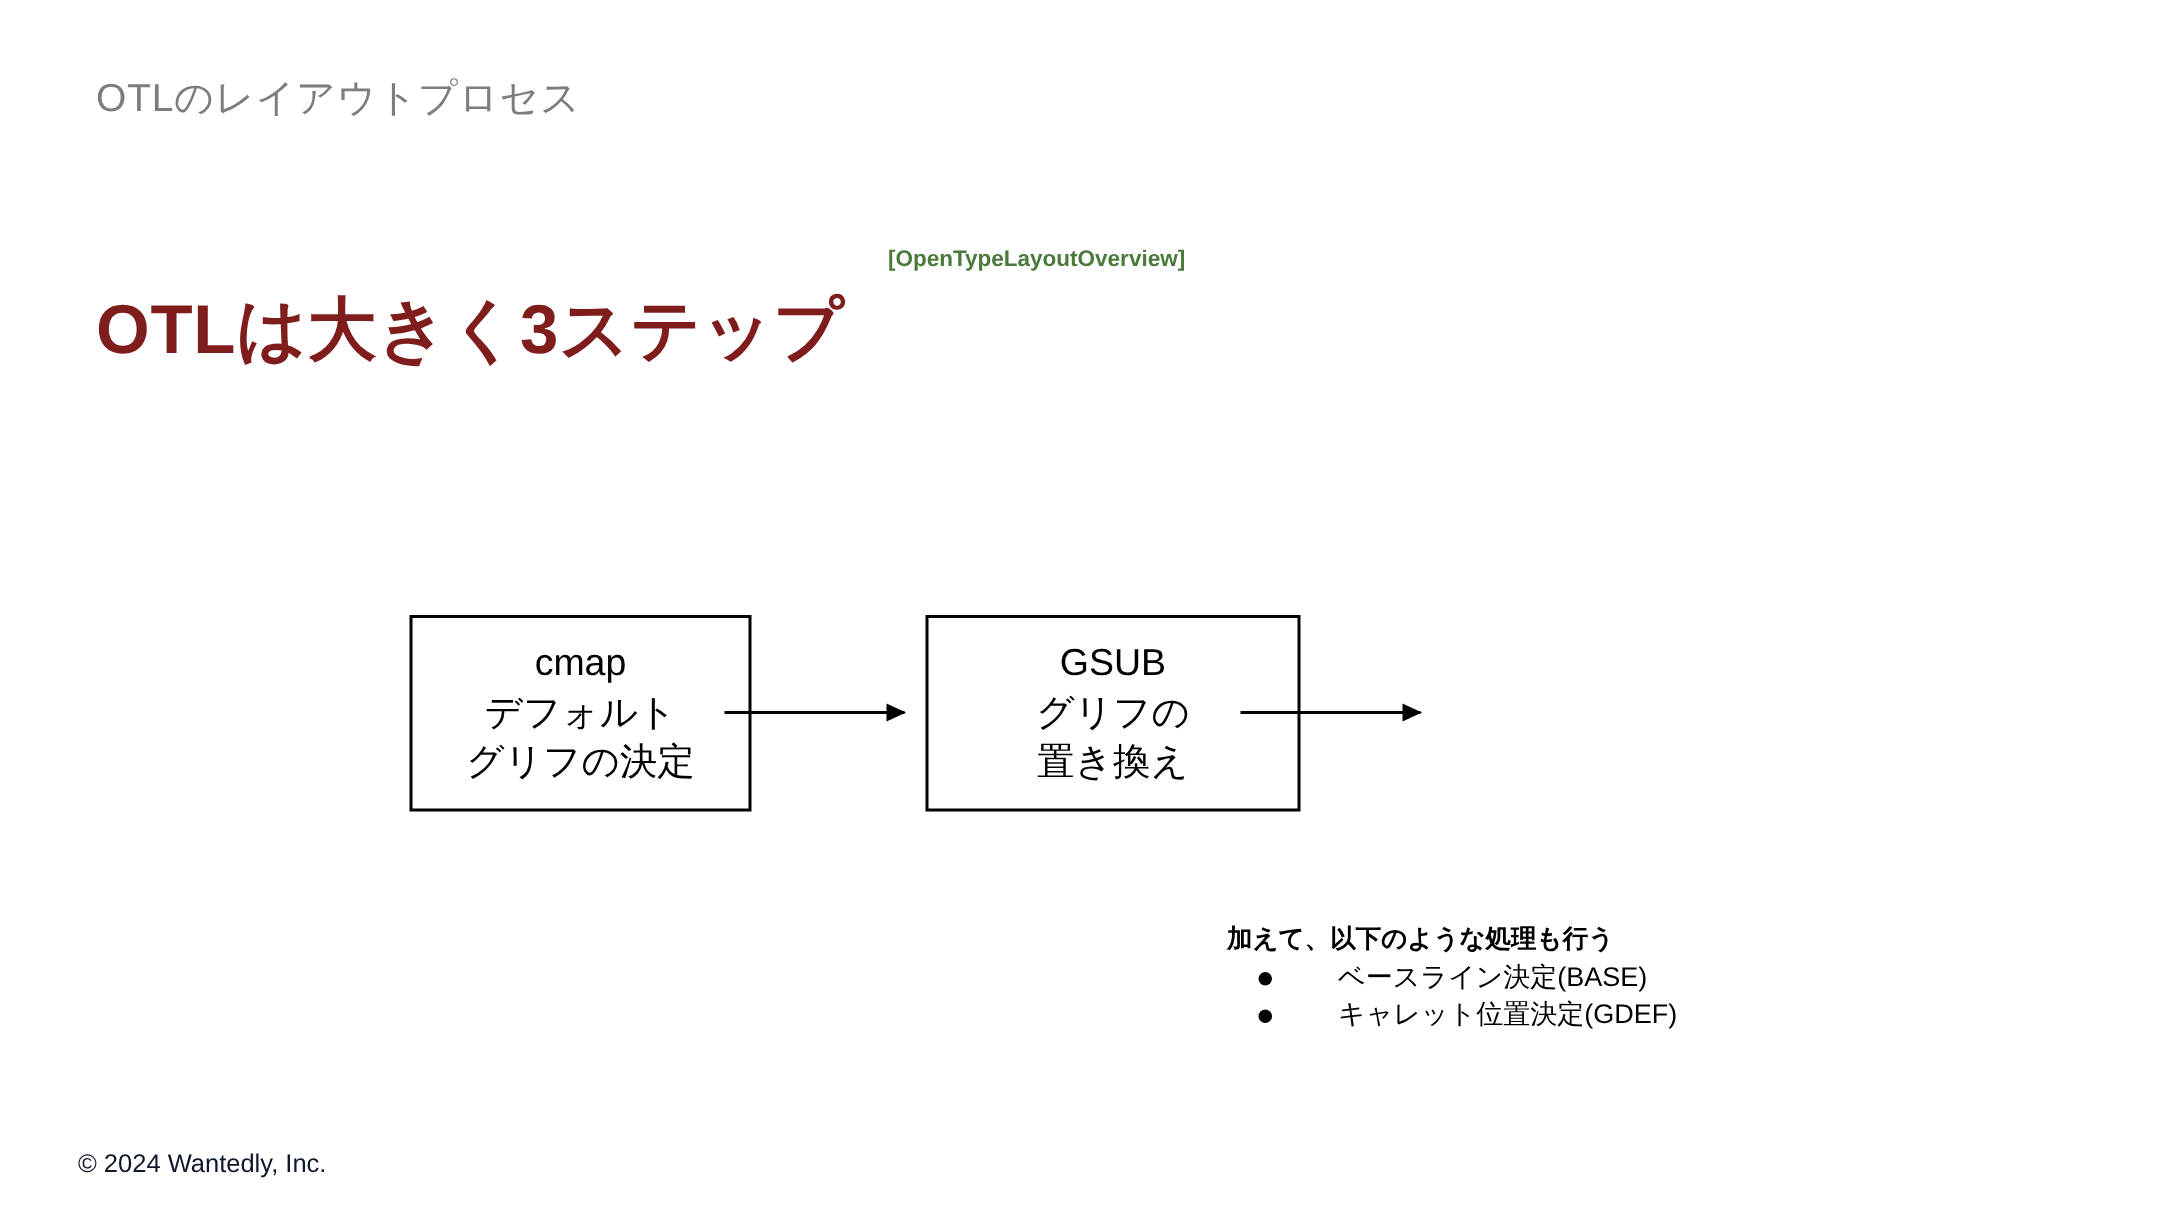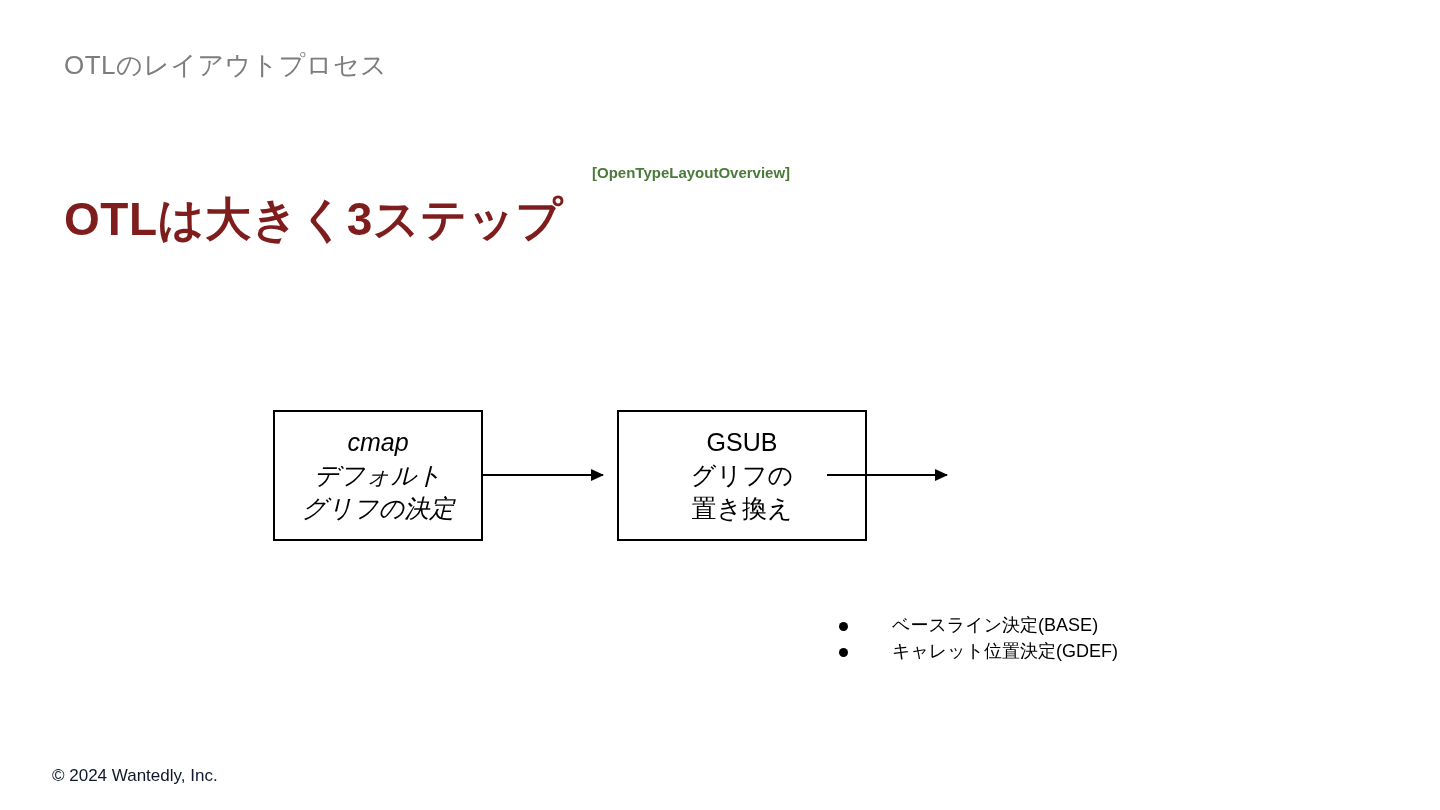--- a/index.html
+++ b/index.html
@@ -71,21 +71,21 @@
     justify-content: center;
     pointer-events: auto;
   }
   .flow-box .line {
     font-size: 25px;
     line-height: 1.33;
     color: #000000;
     text-align: center;
     white-space: nowrap;
   }
-  #box-cmap { left: 273px; top: 410px; width: 210px; height: 131px; font-style: italic; }
+  #box-cmap { left: 273px; top: 410px; width: 228px; height: 131px; }
   #box-gsub { left: 617px; top: 410px; width: 250px; height: 131px; }
   #box-gpos { left: 961px; top: 410px; width: 210px; height: 131px; }
 
   .connector {
     position: absolute;
     height: 2px;
     background: #000000;
     pointer-events: auto;
   }
   #conn-1 { left: 483px; top: 474px; width: 120px; }
@@ -197,20 +197,21 @@
   </div>
 
   <div class="connector" id="conn-2">
     <span class="arrowhead"></span>
   </div>
 
 
 </div>
 
 <div class="notes">
+  <div class="notes-heading">加えて、以下のような処理も行う</div>
   <ul class="notes-list">
     <li>
       <span class="bullet"></span>
       <span>ベースライン決定(BASE)</span>
     </li>
     <li>
       <span class="bullet"></span>
       <span>キャレット位置決定(GDEF)</span>
     </li>
   </ul>

